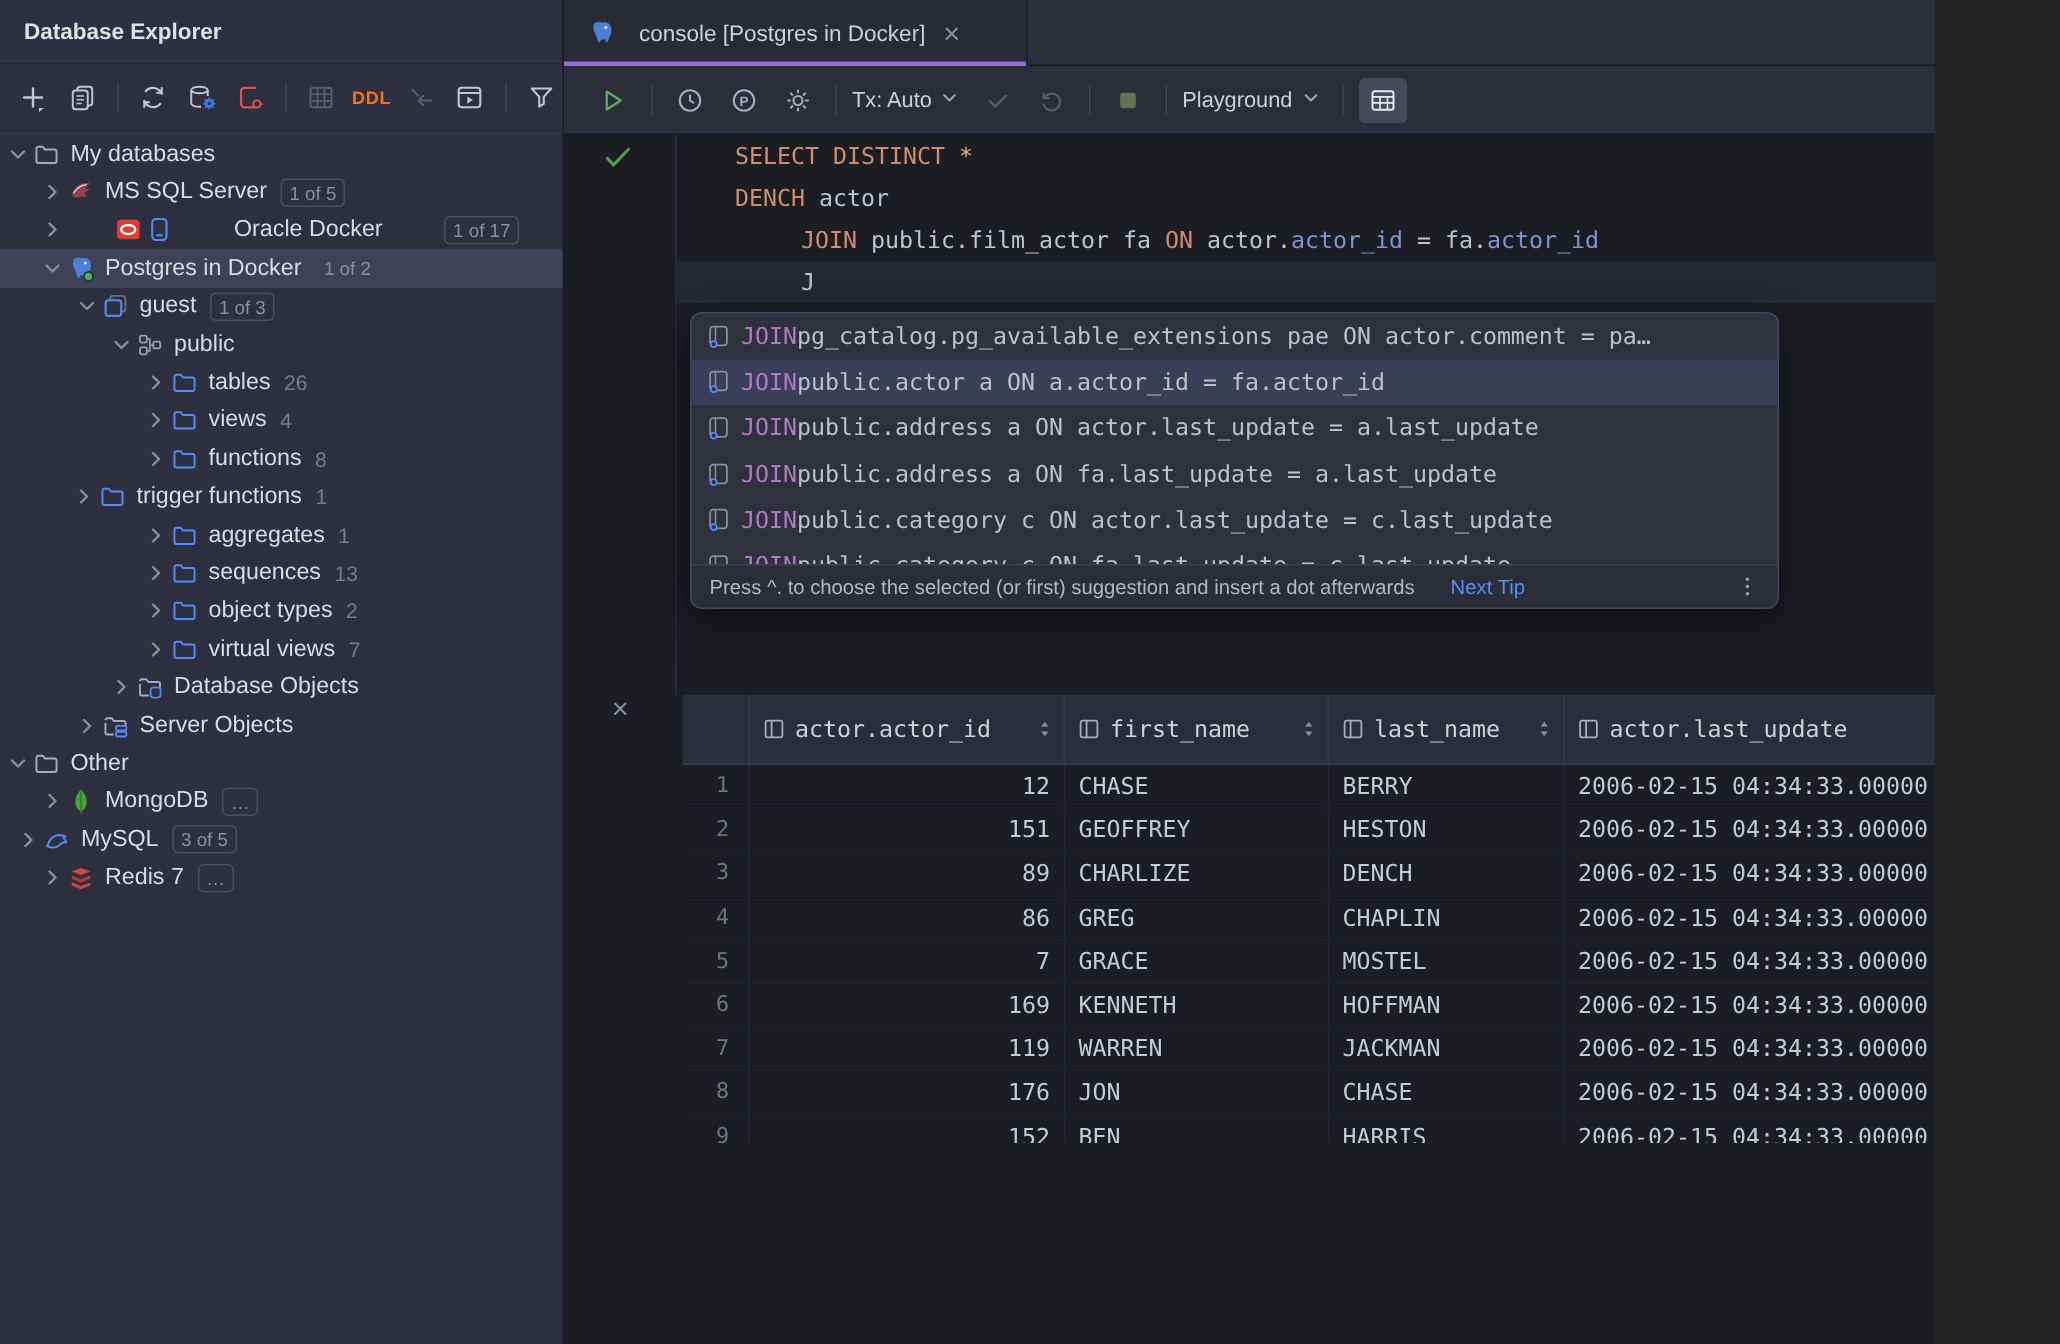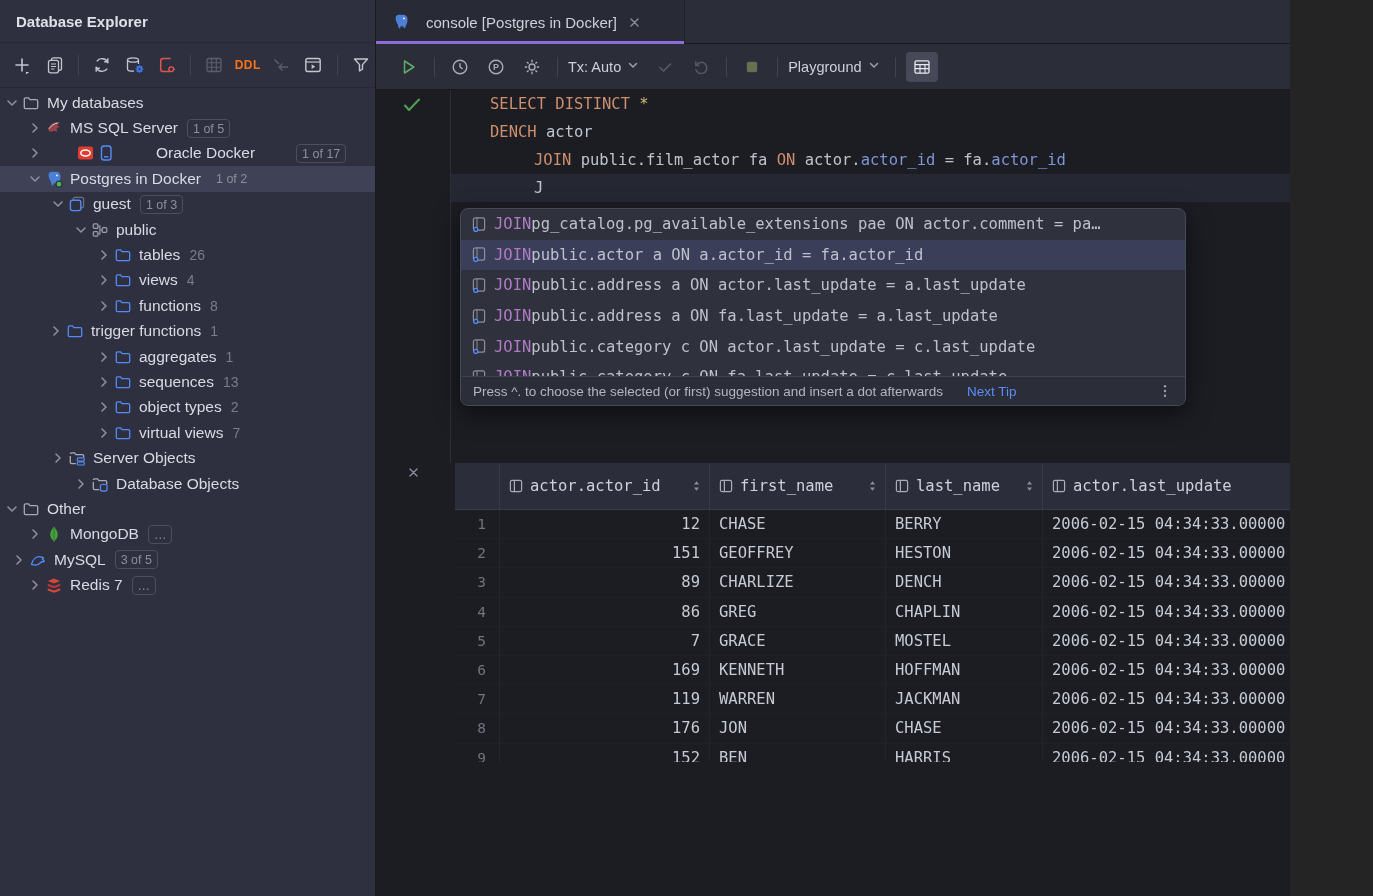--- a/index.html
+++ b/index.html
@@ -363,51 +363,51 @@
             </svg>
           </span>
           <span class="ticon">
             <svg width="18" height="18" viewBox="0 0 18 18" xmlns="http://www.w3.org/2000/svg">
               <path d="M2.3 5.1c0-.7.6-1.3 1.3-1.3h2.9l1.5 1.9h6.4c.7 0 1.3.6 1.3 1.3v6.3c0 .7-.6 1.3-1.3 1.3H3.6c-.7 0-1.3-.6-1.3-1.3z" fill="none" stroke="#548af7" stroke-width="1.3"></path>
             </svg>
           </span>
           <span class="tlabel">virtual views</span>
           <span class="count">7</span>
         </div>
+        <div class="tree-row" style="padding-left: 71px;">
+          <span class="chev">
+            <svg width="16" height="16" viewBox="0 0 16 16" xmlns="http://www.w3.org/2000/svg">
+              <path d="M6 4l4 4-4 4" fill="none" stroke="#8b8f9b" stroke-width="1.6" stroke-linecap="round" stroke-linejoin="round"></path>
+            </svg>
+          </span>
+          <span class="ticon">
+            <svg width="18" height="18" viewBox="0 0 18 18" xmlns="http://www.w3.org/2000/svg">
+              <path d="M2.3 5.1c0-.7.6-1.3 1.3-1.3h2.9l1.5 1.9h6.4c.7 0 1.3.6 1.3 1.3v2.2" fill="none" stroke="#a7abb6" stroke-width="1.3"></path>
+              <path d="M2.3 7v6.3c0 .7.6 1.3 1.3 1.3h4.6" fill="none" stroke="#a7abb6" stroke-width="1.3"></path>
+              <ellipse cx="12.7" cy="10.6" rx="3.3" ry="1.3" fill="#2e3040" stroke="#548af7" stroke-width="1.2"></ellipse>
+              <path d="M9.4 10.6v4.1c0 .8 1.5 1.4 3.3 1.4s3.3-.6 3.3-1.4v-4.1" fill="#2e3040" stroke="#548af7" stroke-width="1.2"></path>
+            </svg>
+          </span>
+          <span class="tlabel">Database Objects</span>
+        </div>
         <div class="tree-row" style="padding-left: 48px;">
           <span class="chev">
             <svg width="16" height="16" viewBox="0 0 16 16" xmlns="http://www.w3.org/2000/svg">
               <path d="M6 4l4 4-4 4" fill="none" stroke="#8b8f9b" stroke-width="1.6" stroke-linecap="round" stroke-linejoin="round"></path>
             </svg>
           </span>
           <span class="ticon">
             <svg width="18" height="18" viewBox="0 0 18 18" xmlns="http://www.w3.org/2000/svg">
               <path d="M2.3 5.1c0-.7.6-1.3 1.3-1.3h2.9l1.5 1.9h6.4c.7 0 1.3.6 1.3 1.3v1.6" fill="none" stroke="#a7abb6" stroke-width="1.3"></path>
               <path d="M2.3 7v6.3c0 .7.6 1.3 1.3 1.3h4.2" fill="none" stroke="#a7abb6" stroke-width="1.3"></path>
               <rect x="9.3" y="8.9" width="7" height="3.1" rx="1" fill="#2e3040" stroke="#548af7" stroke-width="1.2"></rect>
               <rect x="9.3" y="12.9" width="7" height="3.1" rx="1" fill="#2e3040" stroke="#548af7" stroke-width="1.2"></rect>
             </svg>
           </span>
           <span class="tlabel">Server Objects</span>
-        </div>
-        <div class="tree-row" style="padding-left: 71px;">
-          <span class="chev">
-            <svg width="16" height="16" viewBox="0 0 16 16" xmlns="http://www.w3.org/2000/svg">
-              <path d="M6 4l4 4-4 4" fill="none" stroke="#8b8f9b" stroke-width="1.6" stroke-linecap="round" stroke-linejoin="round"></path>
-            </svg>
-          </span>
-          <span class="ticon">
-            <svg width="18" height="18" viewBox="0 0 18 18" xmlns="http://www.w3.org/2000/svg">
-              <path d="M2.3 5.1c0-.7.6-1.3 1.3-1.3h2.9l1.5 1.9h6.4c.7 0 1.3.6 1.3 1.3v2.2" fill="none" stroke="#a7abb6" stroke-width="1.3"></path>
-              <path d="M2.3 7v6.3c0 .7.6 1.3 1.3 1.3h4.6" fill="none" stroke="#a7abb6" stroke-width="1.3"></path>
-              <ellipse cx="12.7" cy="10.6" rx="3.3" ry="1.3" fill="#2e3040" stroke="#548af7" stroke-width="1.2"></ellipse>
-              <path d="M9.4 10.6v4.1c0 .8 1.5 1.4 3.3 1.4s3.3-.6 3.3-1.4v-4.1" fill="#2e3040" stroke="#548af7" stroke-width="1.2"></path>
-            </svg>
-          </span>
-          <span class="tlabel">Database Objects</span>
         </div>
         <div class="tree-row" style="padding-left: 2px;">
           <span class="chev">
             <svg width="16" height="16" viewBox="0 0 16 16" xmlns="http://www.w3.org/2000/svg">
               <path d="M4 6l4 4 4-4" fill="none" stroke="#8b8f9b" stroke-width="1.6" stroke-linecap="round" stroke-linejoin="round"></path>
             </svg>
           </span>
           <span class="ticon">
             <svg width="18" height="18" viewBox="0 0 18 18" xmlns="http://www.w3.org/2000/svg">
               <path d="M2.3 5.1c0-.7.6-1.3 1.3-1.3h2.9l1.5 1.9h6.4c.7 0 1.3.6 1.3 1.3v6.3c0 .7-.6 1.3-1.3 1.3H3.6c-.7 0-1.3-.6-1.3-1.3z" fill="none" stroke="#a7abb6" stroke-width="1.3"></path>

